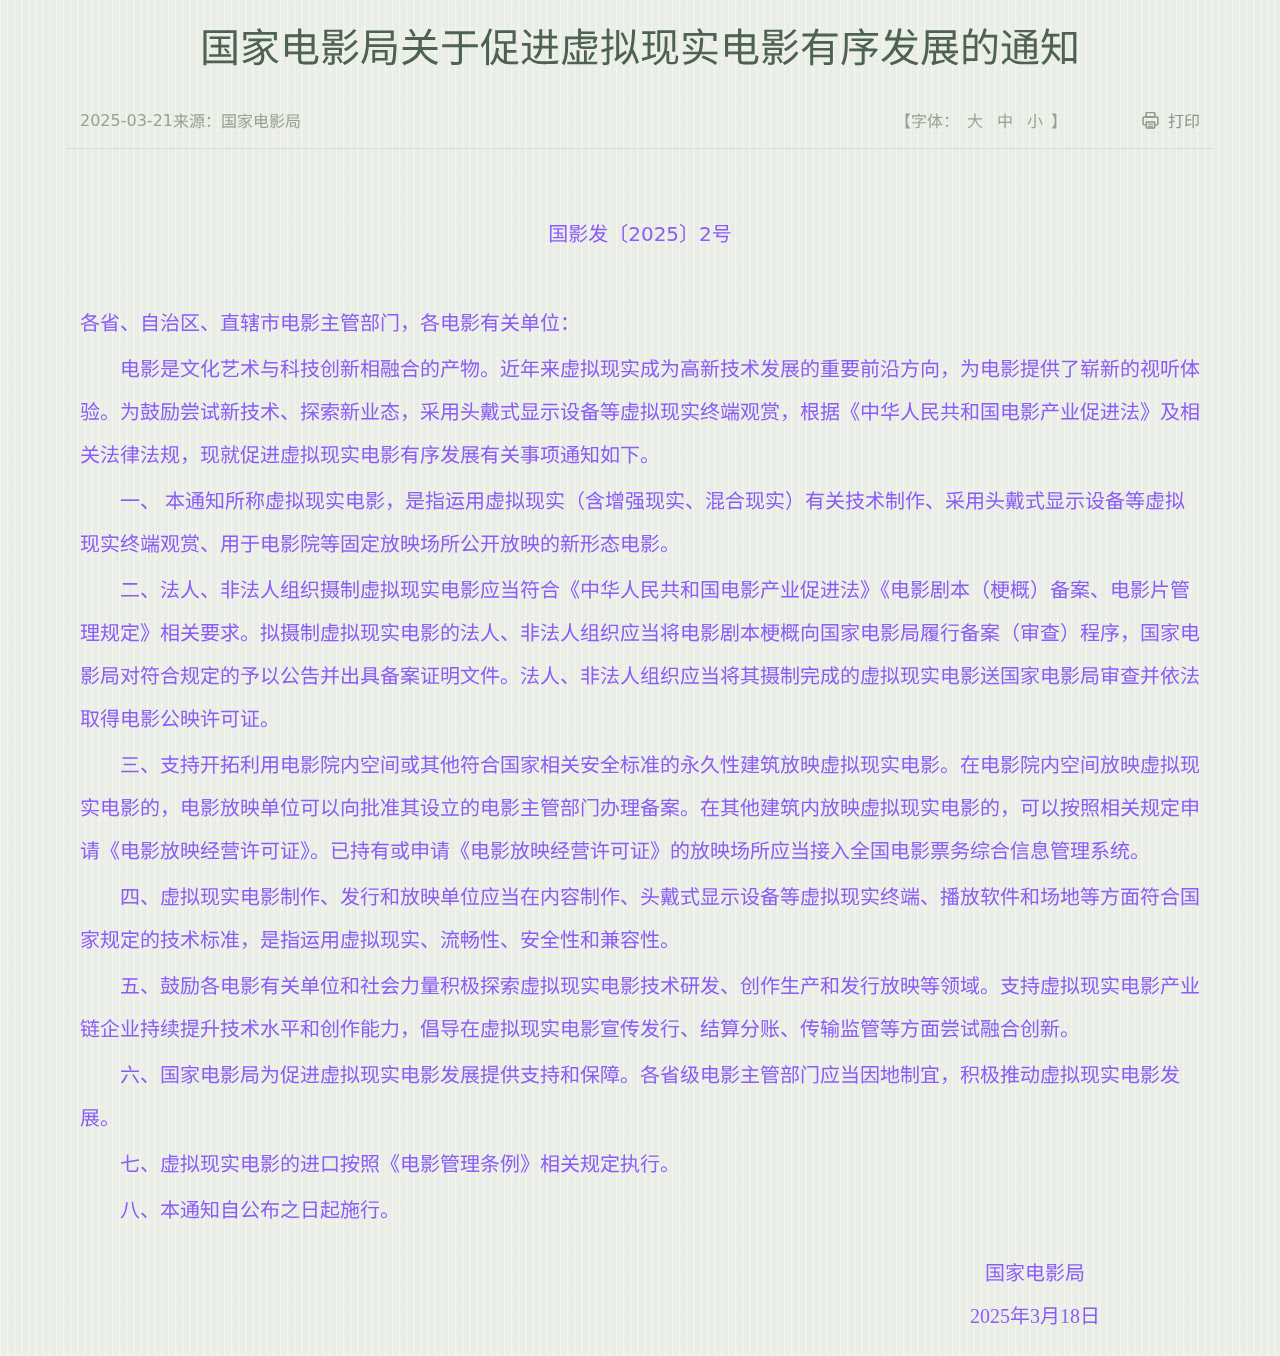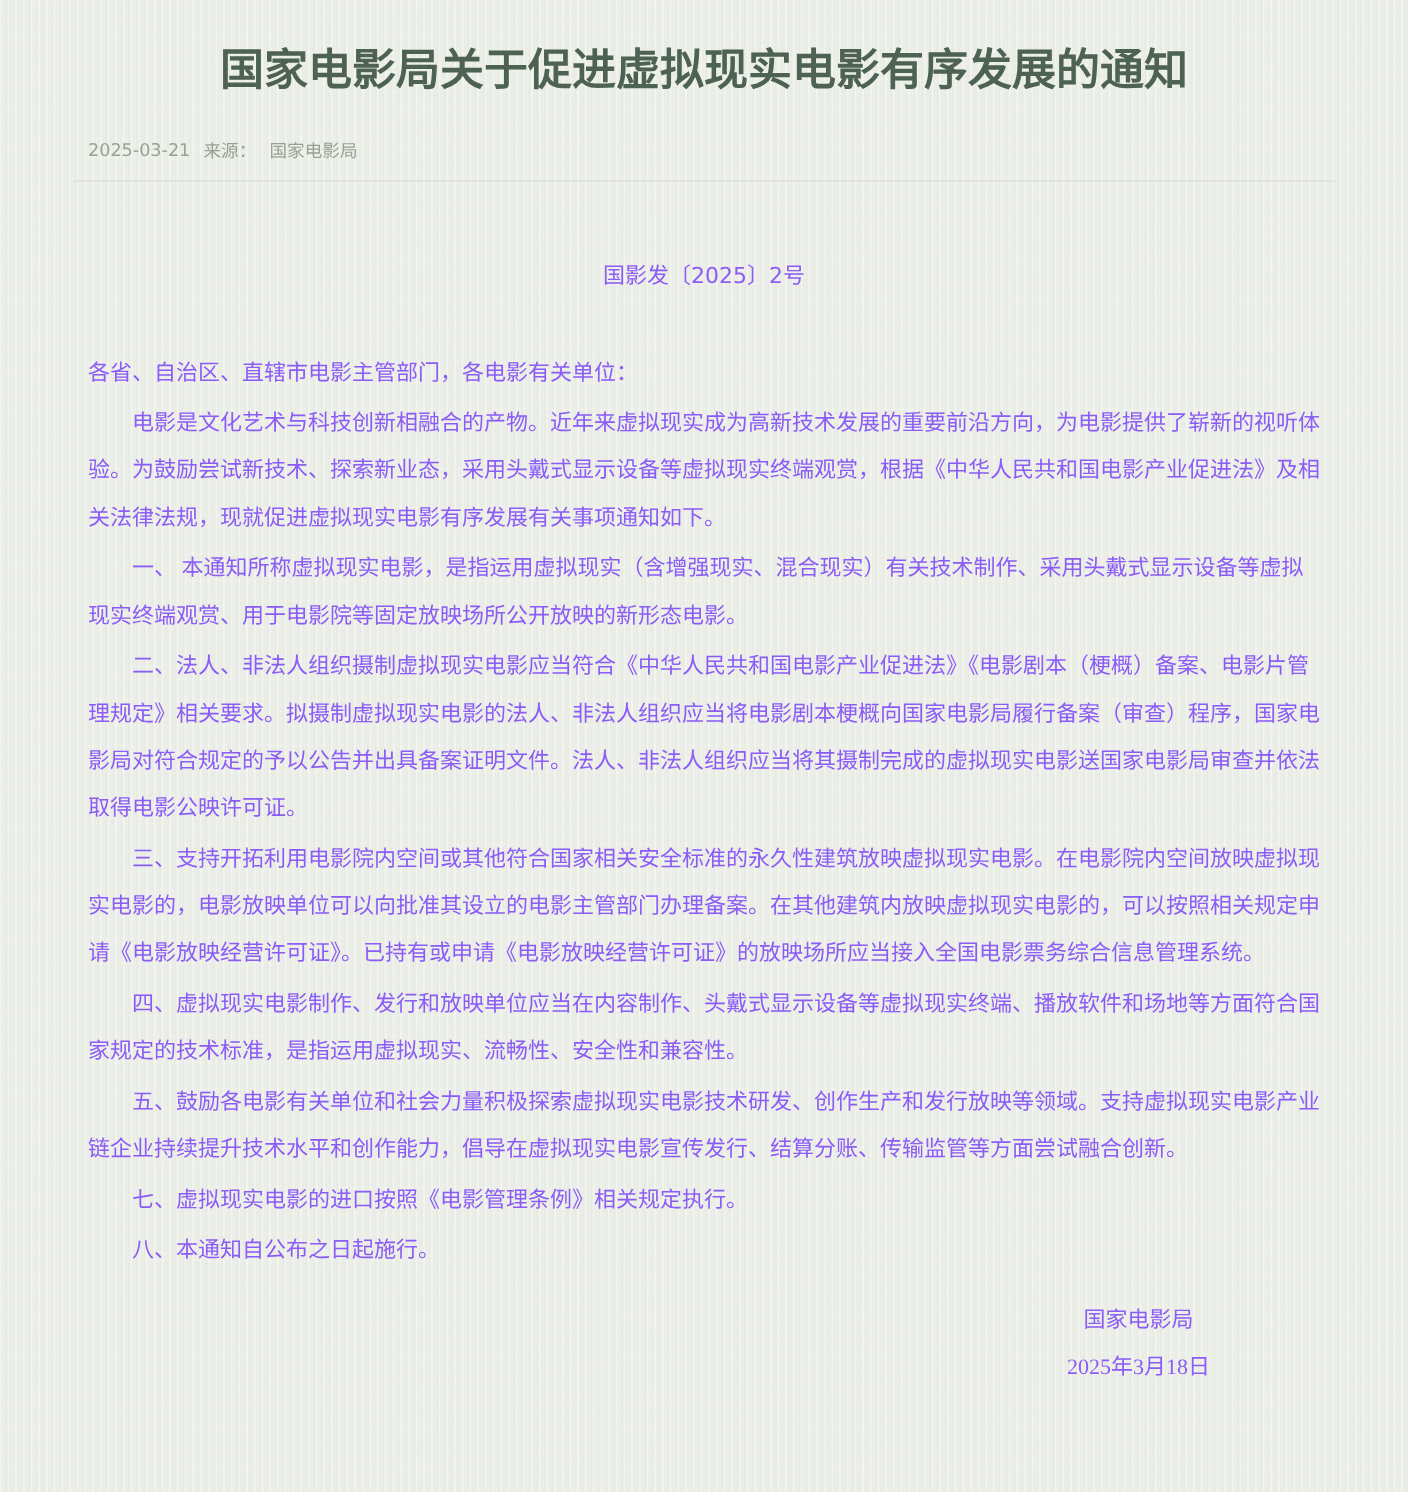--- a/index.html
+++ b/index.html
@@ -18,39 +18,39 @@
         rgba(255,255,255,0.06) 0px, rgba(0,0,0,0.006) 3px, rgba(255,255,255,0.0) 6px);
     color: #40453e;
   }
   .page {
     width: 1280px;
     min-height: 1356px;
     padding: 0 67px 40px 67px;
   }
   .doc-title {
     margin: 0;
-    padding-top: 40px;
+    padding-top: 24px;
     text-align: center;
     font-size: 40px;
     line-height: 1.2;
-    font-weight: bold;
+    font-weight: normal;
     color: #4e6254;
     letter-spacing: 0px;
   }
   .meta-row {
     margin: 36px 0 0 0;
     padding: 0 13px 16px 13px;
     border-bottom: 1px solid #d9ddd3;
     display: flex;
     justify-content: space-between;
     align-items: center;
     font-size: 16px;
     color: #9aa093;
   }
-  .meta-left { display: flex; align-items: center; gap: 12px; }
+  .meta-left { display: flex; align-items: center; gap: 0; }
   .meta-right { display: flex; align-items: center; }
   .font-widget { color: #9aa093; }
   .font-widget .fw-part { margin: 0 1px; }
   .font-size-link {
     margin: 0 7px;
     cursor: pointer;
     color: #9aa093;
     text-decoration: none;
   }
   .print-group {
@@ -92,33 +92,53 @@
 <div class="page">
 
   <h1 class="doc-title">国家电影局关于促进虚拟现实电影有序发展的通知</h1>
 
   <div class="meta-row">
     <div class="meta-left">
       <span>2025-03-21</span>
       <span>来源：</span>
       <span>国家电影局</span>
     </div>
+    <div class="meta-right">
+      <span class="font-widget">
+        <span class="fw-part">【字体：</span><a class="font-size-link">大</a><a class="font-size-link">中</a><a class="font-size-link">小</a><span class="fw-part">】</span>
+      </span>
+      <span class="print-group">
+        <span>
+          <svg width="21" height="21" viewBox="0 0 24 24" aria-hidden="true">
+            <g fill="none" stroke="#8f958a" stroke-width="1.7" stroke-linejoin="round">
+              <rect x="7" y="3" width="10" height="5" rx="0.5"></rect>
+              <rect x="3.5" y="8" width="17" height="9" rx="1.2"></rect>
+              <rect x="7.2" y="13.6" width="9.6" height="7" rx="0.5" fill="#edf0e9"></rect>
+            </g>
+            <rect x="9" y="15.6" width="6" height="1.3" fill="#8f958a"></rect>
+            <rect x="9" y="18.1" width="6" height="1.3" fill="#8f958a"></rect>
+          </svg>
+        </span>
+        <span>打印</span>
+      </span>
+    </div>
   </div>
 
   <div class="doc-body">
     <div class="doc-number">国影发〔2025〕2号</div>
 
     <div class="doc-text">
       <p class="salutation">各省、自治区、直辖市电影主管部门，各电影有关单位：</p>
       <p class="para">电影是文化艺术与科技创新相融合的产物。近年来虚拟现实成为高新技术发展的重要前沿方向，为电影提供了崭新的视听体验。为鼓励尝试新技术、探索新业态，采用头戴式显示设备等虚拟现实终端观赏，根据《中华人民共和国电影产业促进法》及相关法律法规，现就促进虚拟现实电影有序发展有关事项通知如下。</p>
       <p class="para">一、 本通知所称虚拟现实电影，是指运用虚拟现实（含增强现实、混合现实）有关技术制作、采用头戴式显示设备等虚拟现实终端观赏、用于电影院等固定放映场所公开放映的新形态电影。</p>
       <p class="para">二、法人、非法人组织摄制虚拟现实电影应当符合《中华人民共和国电影产业促进法》《电影剧本（梗概）备案、电影片管理规定》相关要求。拟摄制虚拟现实电影的法人、非法人组织应当将电影剧本梗概向国家电影局履行备案（审查）程序，国家电影局对符合规定的予以公告并出具备案证明文件。法人、非法人组织应当将其摄制完成的虚拟现实电影送国家电影局审查并依法取得电影公映许可证。</p>
       <p class="para">三、支持开拓利用电影院内空间或其他符合国家相关安全标准的永久性建筑放映虚拟现实电影。在电影院内空间放映虚拟现实电影的，电影放映单位可以向批准其设立的电影主管部门办理备案。在其他建筑内放映虚拟现实电影的，可以按照相关规定申请《电影放映经营许可证》。已持有或申请《电影放映经营许可证》的放映场所应当接入全国电影票务综合信息管理系统。</p>
       <p class="para">四、虚拟现实电影制作、发行和放映单位应当在内容制作、头戴式显示设备等虚拟现实终端、播放软件和场地等方面符合国家规定的技术标准，是指运用虚拟现实、流畅性、安全性和兼容性。</p>
       <p class="para">五、鼓励各电影有关单位和社会力量积极探索虚拟现实电影技术研发、创作生产和发行放映等领域。支持虚拟现实电影产业链企业持续提升技术水平和创作能力，倡导在虚拟现实电影宣传发行、结算分账、传输监管等方面尝试融合创新。</p>
+      <p class="para">六、国家电影局为促进虚拟现实电影发展提供支持和保障。各省级电影主管部门应当因地制宜，积极推动虚拟现实电影发展。</p>
       <p class="para">七、虚拟现实电影的进口按照《电影管理条例》相关规定执行。</p>
       <p class="para">八、本通知自公布之日起施行。</p>
 
       <div class="signature">
         <div class="signature-inner">
           <div>国家电影局</div>
           <div>2025年3月18日</div>
         </div>
       </div>
     </div>

